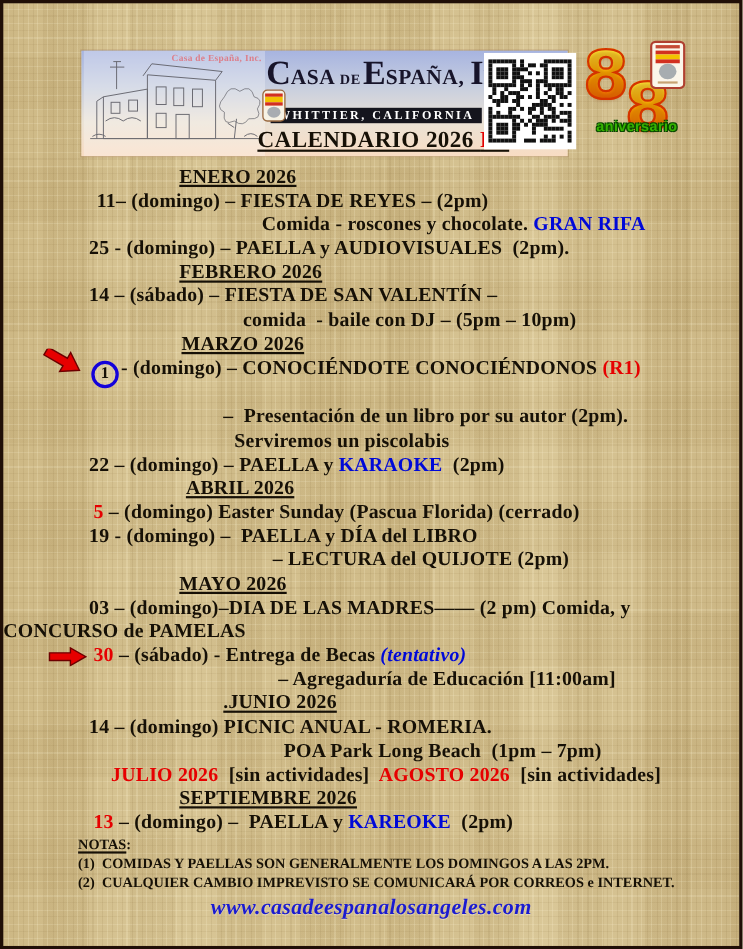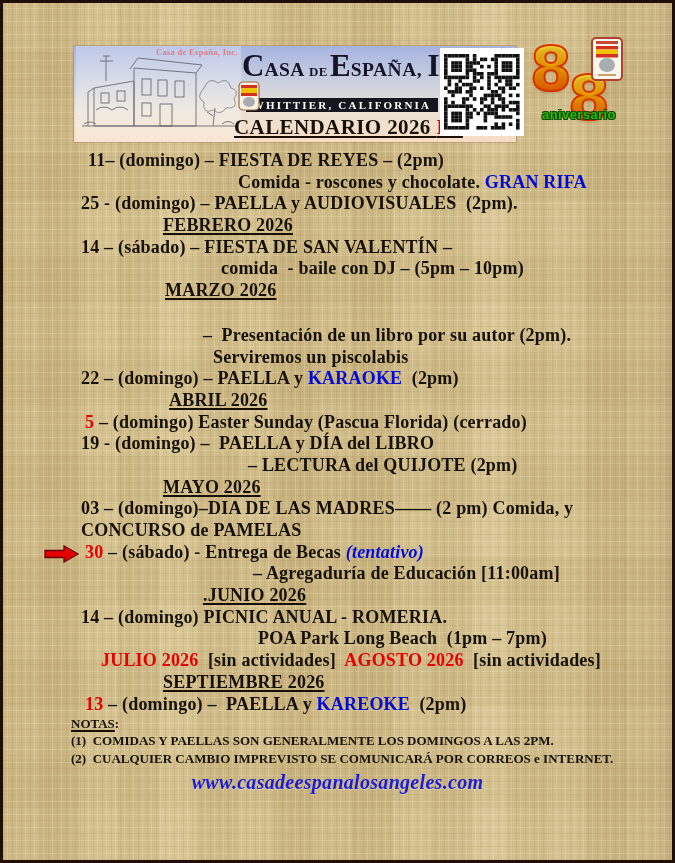--- a/index.html
+++ b/index.html
@@ -364,37 +364,43 @@
         <rect x="8" y="38" width="18" height="2" fill="#b08040" opacity="0.7"></rect>
       </svg>
       <span class="eight d1">8</span>
       <span class="eight d2">8</span>
       <span class="anniv-label">aniversario</span>
     </div>
   </div>
 
   <div class="content">
     <div id="cal">
+        <div class="line" style="padding-left: 160px;"><span class="u">ENERO 2026</span></div>
         <div class="line" style="padding-left: 85px;"><span>11– (domingo) – FIESTA DE REYES – (2pm)</span></div>
         <div class="line" style="padding-left: 235px;"><span>Comida - roscones y chocolate. </span><span class="c-blue">GRAN RIFA</span></div>
         <div class="line" style="padding-left: 78px;"><span>25 - (domingo) – PAELLA y AUDIOVISUALES  (2pm).</span></div>
         <div class="line" style="padding-left: 160px;"><span class="u">FEBRERO 2026</span></div>
         <div class="line" style="padding-left: 78px;"><span>14 – (sábado) – FIESTA DE SAN VALENTÍN –</span></div>
         <div class="line" style="padding-left: 218px;"><span>comida  - baile con DJ – (5pm – 10pm)</span></div>
         <div class="line" style="padding-left: 162px;"><span class="u">MARZO 2026</span></div>
+        <div class="line" style="padding-left: 80px;"><span class="marker m-diag"><svg width="44" height="32" viewBox="0 0 44 32">
+              <g transform="rotate(30 20 12)">
+                <polygon points="2,7 22,7 22,1 37,11 22,21 22,15 2,15" fill="#e60000" stroke="#6d0000" stroke-width="1.3"></polygon>
+              </g>
+            </svg></span><span class="circle">1</span><span>- (domingo) – CONOCIÉNDOTE CONOCIÉNDONOS </span><span class="c-red">(R1)</span></div>
         <div class="line" style="padding-left: 200px; margin-top: 23px;"><span>–  Presentación de un libro por su autor (2pm).</span></div>
         <div class="line" style="padding-left: 210px;"><span>Serviremos un piscolabis</span></div>
         <div class="line" style="padding-left: 78px;"><span>22 – (domingo) – PAELLA y </span><span class="c-blue">KARAOKE</span><span>  (2pm)</span></div>
         <div class="line" style="padding-left: 166px;"><span class="u">ABRIL 2026</span></div>
         <div class="line" style="padding-left: 82px;"><span class="c-red">5</span><span> – (domingo) Easter Sunday (Pascua Florida) (cerrado)</span></div>
         <div class="line" style="padding-left: 78px;"><span>19 - (domingo) –  PAELLA y DÍA del LIBRO</span></div>
         <div class="line" style="padding-left: 245px;"><span>– LECTURA del QUIJOTE (2pm)</span></div>
         <div class="line" style="padding-left: 160px;"><span class="u">MAYO 2026</span></div>
         <div class="line" style="padding-left: 78px;"><span>03 – (domingo)–DIA DE LAS MADRES—— (2 pm) Comida, y</span></div>
-        <div class="line" style="padding-left: 78px;"><span>CONCURSO de PAMELAS</span></div>
+        <div class="line" style=""><span>CONCURSO de PAMELAS</span></div>
         <div class="line" style="padding-left: 82px;"><span class="marker m-right"><svg width="38" height="18" viewBox="0 0 38 18">
               <polygon points="2,5.5 21,5.5 21,1 35,9 21,17 21,12.5 2,12.5" fill="#e60000" stroke="#6d0000" stroke-width="1.3"></polygon>
             </svg></span><span class="c-red">30</span><span> – (sábado) - Entrega de Becas </span><span class="c-blue i">(tentativo)</span></div>
         <div class="line" style="padding-left: 250px;"><span>– Agregaduría de Educación [11:00am]</span></div>
         <div class="line" style="padding-left: 152px; margin-left: 48px;"><span class="u">.JUNIO 2026</span></div>
         <div class="line" style="padding-left: 78px;"><span>14 – (domingo) PICNIC ANUAL - ROMERIA.</span></div>
         <div class="line" style="padding-left: 255px;"><span>POA Park Long Beach  (1pm – 7pm)</span></div>
         <div class="line" style="padding-left: 98px;"><span class="c-red">JULIO 2026</span><span>  [sin actividades]  </span><span class="c-red">AGOSTO 2026</span><span>  [sin actividades]</span></div>
         <div class="line" style="padding-left: 160px;"><span class="u">SEPTIEMBRE 2026</span></div>
         <div class="line" style="padding-left: 82px;"><span class="c-red">13</span><span> – (domingo) –  PAELLA y </span><span class="c-blue">KAREOKE</span><span>  (2pm)</span></div>

